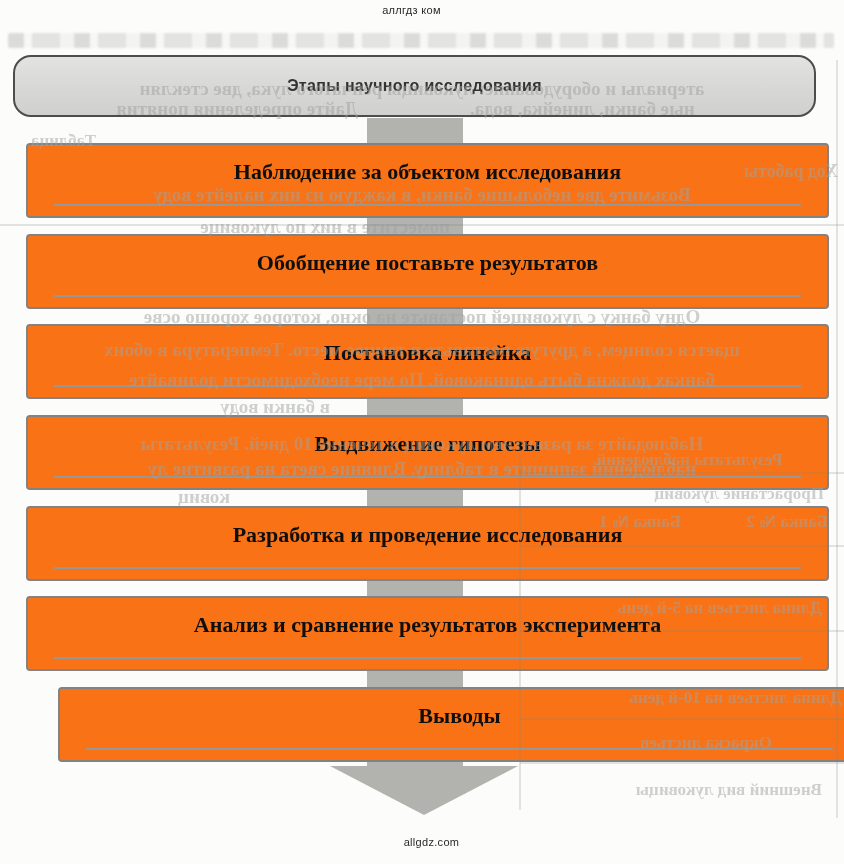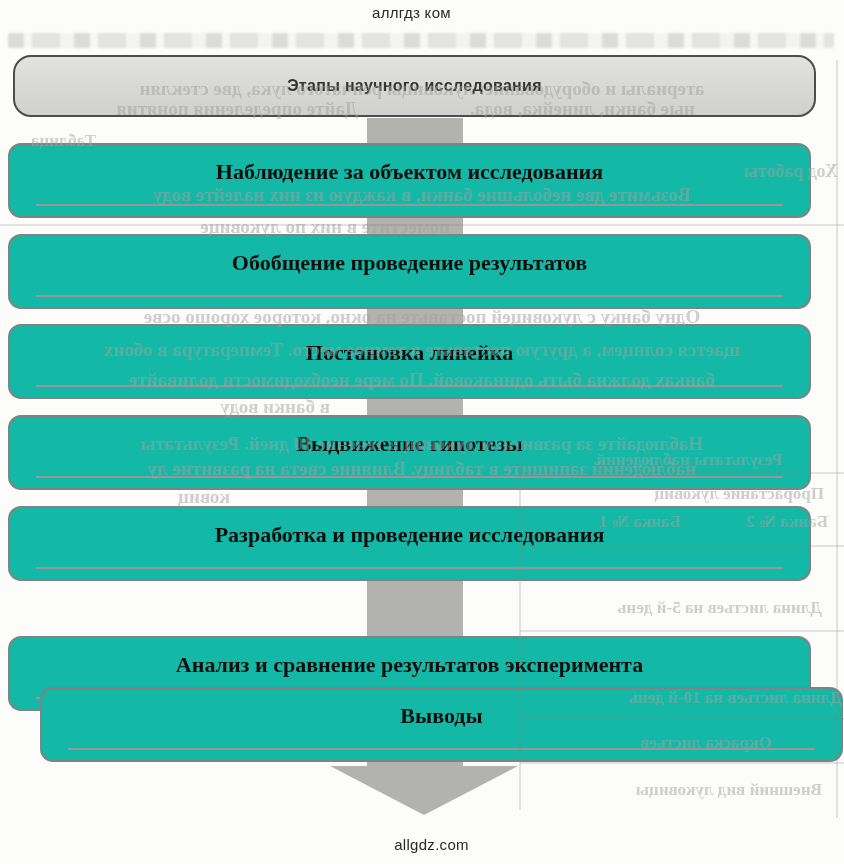--- a/index.html
+++ b/index.html
@@ -3,21 +3,21 @@
 <meta charset="utf-8">
 <style>
   html,body{margin:0;padding:0;background:#ffffff;}
   .page{
     position:relative;width:844px;height:864px;overflow:hidden;
     background:#fcfcfb;
     font-family:"Liberation Sans",sans-serif;
   }
   .wm{
     position:absolute;left:0;width:823px;text-align:center;
-    font-size:15px;color:#2a2a2a;letter-spacing:.3px;
+    font-size:11px;color:#2a2a2a;letter-spacing:.3px;
   }
   .wm.top{top:4px;}
   .wm.bottom{top:836px;padding-left:20px;}
   
   .scan-band{
     position:absolute;left:8px;top:33px;width:826px;height:15px;
     background:repeating-linear-gradient(90deg,
       rgba(140,140,138,.38) 0 16px, rgba(140,140,138,.06) 16px 24px,
       rgba(140,140,138,.30) 24px 52px, rgba(140,140,138,.10) 52px 66px);
     filter:blur(1.2px);opacity:.75;border-radius:2px;
@@ -37,22 +37,22 @@
     position:absolute;left:13px;top:55px;width:799px;height:58px;
     background:linear-gradient(180deg,#e3e3e1 0%,#d9d9d7 45%,#d0d0ce 100%);
     border:2.5px solid #4d4d4d;border-radius:18px;
     display:flex;align-items:center;justify-content:center;
   }
   .header-box span{
     font-size:16px;font-weight:bold;color:#333330;letter-spacing:.3px;
   }
   
   .stage-box{
-    position:absolute;left:8px;width:803px;height:75px;
-    background:#14b8a6;border:2px solid #828282;border-radius:13px;
+    position:absolute;left:26px;width:803px;height:75px;
+    background:#f97316;border:2px solid #828282;border-radius:4px;
     box-sizing:border-box;
   }
   .stage-title{
     position:absolute;left:0;right:0;top:14px;text-align:center;
     font-family:"Liberation Serif",serif;font-weight:bold;
     font-size:22px;color:#0f0f0f;
   }
   .write-line{
     position:absolute;left:26px;right:26px;bottom:10px;height:0;
     border-top:2px solid #979797;
@@ -86,36 +86,36 @@
   <div class="header-box z2">
     <span>Этапы научного исследования</span>
   </div>
 
   <div>
       <div class="stage-box z2" style="top: 143px;">
     <div class="stage-title">Наблюдение за объектом исследования</div>
     <div class="write-line"></div>
   </div>
       <div class="stage-box z2" style="top: 234px;">
-    <div class="stage-title">Обобщение проведение результатов</div>
+    <div class="stage-title">Обобщение поставьте результатов</div>
     <div class="write-line"></div>
   </div>
       <div class="stage-box z2" style="top: 324px;">
     <div class="stage-title">Постановка линейка</div>
     <div class="write-line"></div>
   </div>
       <div class="stage-box z2" style="top: 415px; padding-left: 12px;">
     <div class="stage-title">Выдвижение гипотезы</div>
     <div class="write-line"></div>
   </div>
       <div class="stage-box z2" style="top: 506px;">
     <div class="stage-title">Разработка и проведение исследования</div>
     <div class="write-line"></div>
   </div>
-      <div class="stage-box z2" style="top: 596px; margin-top: 40px;">
+      <div class="stage-box z2" style="top: 596px;">
     <div class="stage-title">Анализ и сравнение результатов эксперимента</div>
     <div class="write-line"></div>
   </div>
       <div class="stage-box z2" style="top: 687px; margin-left: 32px;">
     <div class="stage-title">Выводы</div>
     <div class="write-line"></div>
   </div>
     </div>
 
   <div class="bleed">

